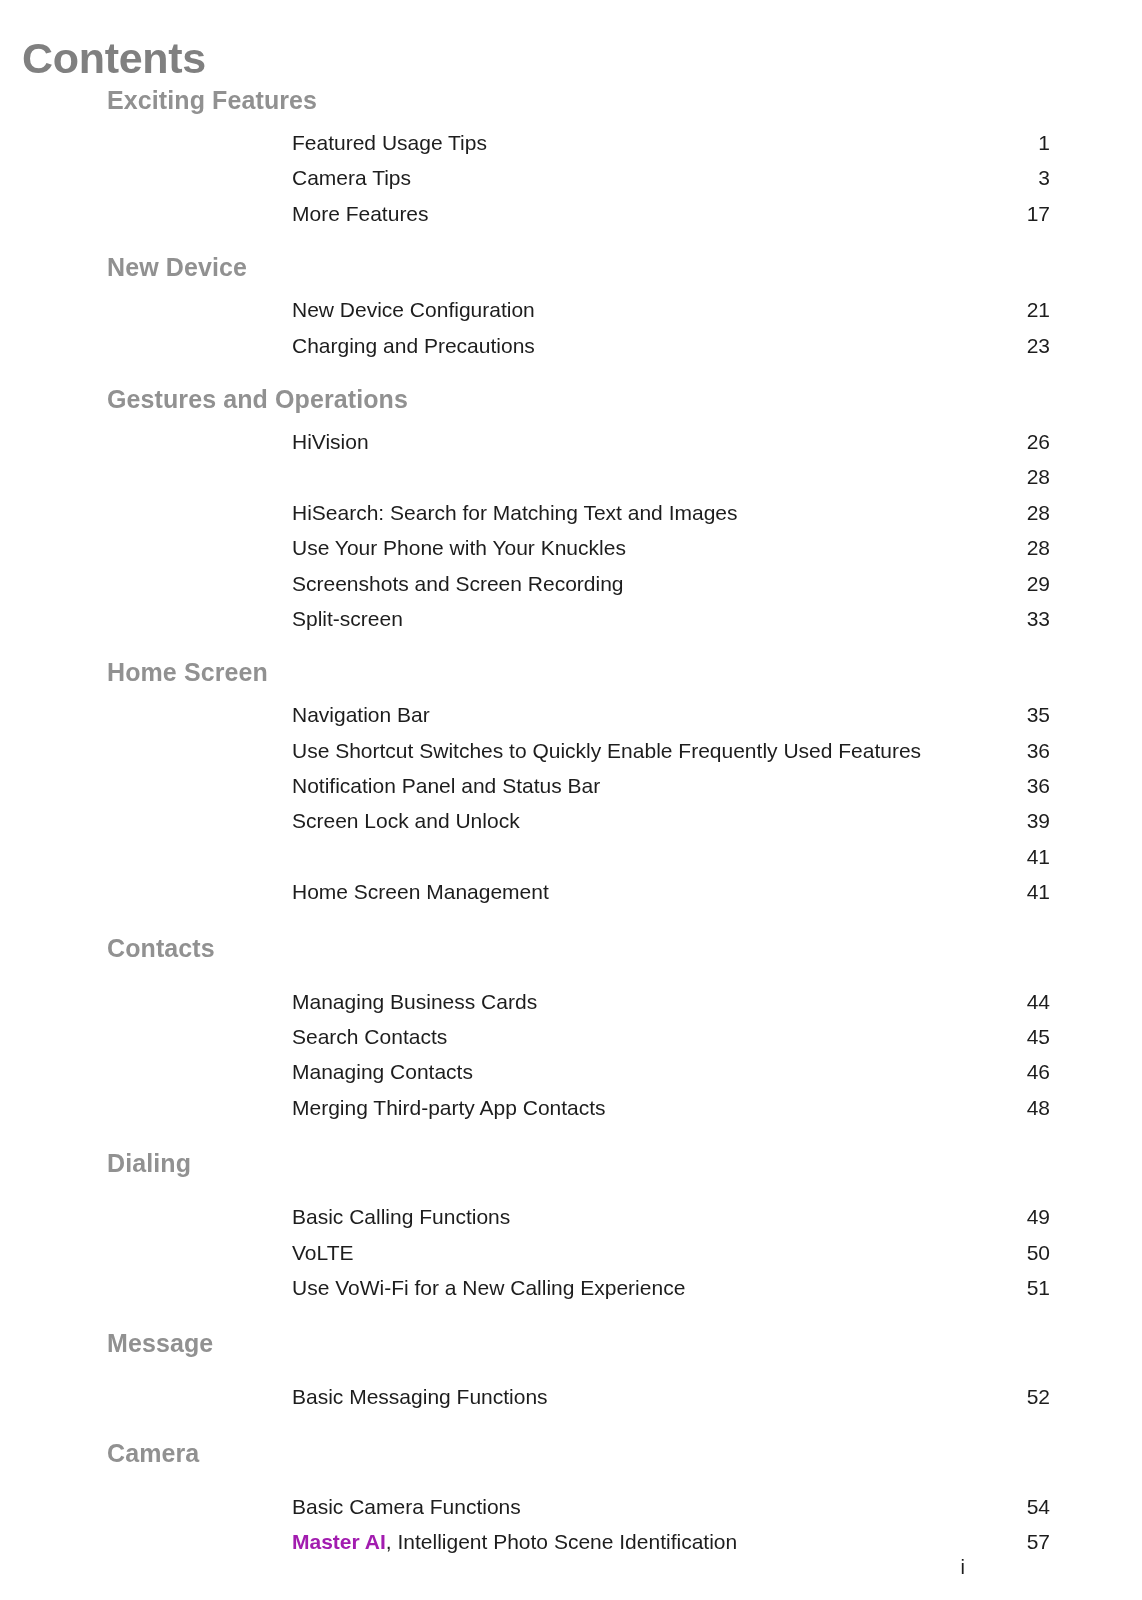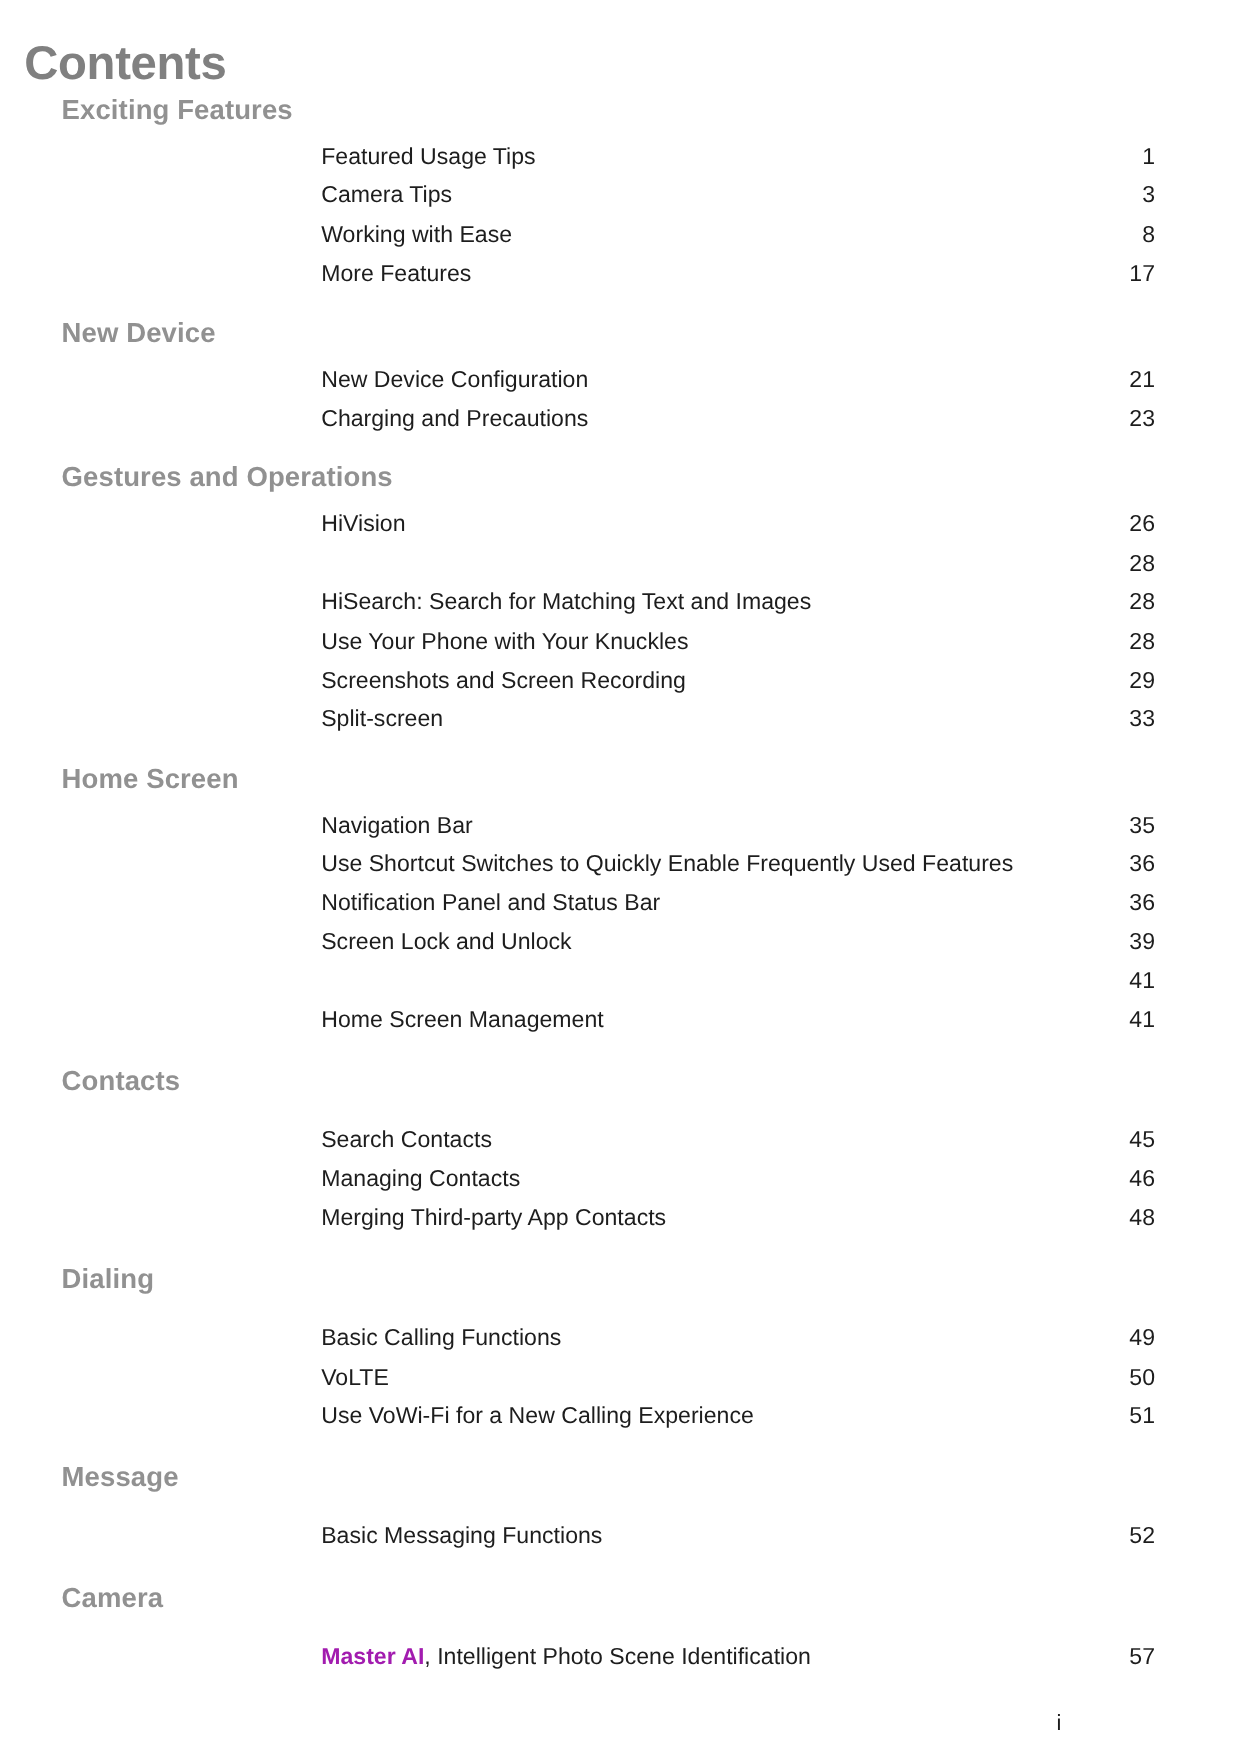--- a/index.html
+++ b/index.html
@@ -44,21 +44,21 @@
 
   .section {
     position: relative;
   }
 
   .section-heading {
     color: #919191;
     font-size: 25px;
     font-weight: bold;
     letter-spacing: 0.1px;
-    margin-left: 56px;
+    margin-left: 107px;
     line-height: 1.0;
     white-space: nowrap;
   }
 
   
   .section + .section {
     margin-top: 24px;
   }
   .section .entries {
     margin-top: 12px;
@@ -115,21 +115,20 @@
 <div class="page">
 
   <h1 class="doc-title">Contents</h1>
 
   <div class="toc" id="toc-root">
       <div class="section">
         <div class="section-heading">Exciting Features</div>
         <div class="entries">
           <div class="entry"><span class="entry-label">Featured Usage Tips</span><span class="entry-page">1</span></div>
           <div class="entry"><span class="entry-label">Camera Tips</span><span class="entry-page">3</span></div>
-          <div class="entry"><span class="entry-label">Working with Ease</span><span class="entry-page">8</span></div>
           <div class="entry"><span class="entry-label">More Features</span><span class="entry-page">17</span></div>
         </div>
       </div>
       <div class="section">
         <div class="section-heading">New Device</div>
         <div class="entries">
           <div class="entry"><span class="entry-label">New Device Configuration</span><span class="entry-page">21</span></div>
           <div class="entry"><span class="entry-label">Charging and Precautions</span><span class="entry-page">23</span></div>
         </div>
       </div>
@@ -151,20 +150,21 @@
           <div class="entry"><span class="entry-label">Use Shortcut Switches to Quickly Enable Frequently Used Features</span><span class="entry-page">36</span></div>
           <div class="entry"><span class="entry-label">Notification Panel and Status Bar</span><span class="entry-page">36</span></div>
           <div class="entry"><span class="entry-label">Screen Lock and Unlock</span><span class="entry-page">39</span></div>
           <div class="entry"><span class="entry-page">41</span></div>
           <div class="entry"><span class="entry-label">Home Screen Management</span><span class="entry-page">41</span></div>
         </div>
       </div>
       <div class="section wide-gap">
         <div class="section-heading">Contacts</div>
         <div class="entries">
+          <div class="entry"><span class="entry-label">Managing Business Cards</span><span class="entry-page">44</span></div>
           <div class="entry"><span class="entry-label">Search Contacts</span><span class="entry-page">45</span></div>
           <div class="entry"><span class="entry-label">Managing Contacts</span><span class="entry-page">46</span></div>
           <div class="entry"><span class="entry-label">Merging Third-party App Contacts</span><span class="entry-page">48</span></div>
         </div>
       </div>
       <div class="section wide-gap">
         <div class="section-heading">Dialing</div>
         <div class="entries">
           <div class="entry"><span class="entry-label">Basic Calling Functions</span><span class="entry-page">49</span></div>
           <div class="entry"><span class="entry-label">VoLTE</span><span class="entry-page">50</span></div>
@@ -173,20 +173,21 @@
       </div>
       <div class="section wide-gap">
         <div class="section-heading">Message</div>
         <div class="entries">
           <div class="entry"><span class="entry-label">Basic Messaging Functions</span><span class="entry-page">52</span></div>
         </div>
       </div>
       <div class="section wide-gap">
         <div class="section-heading">Camera</div>
         <div class="entries">
+          <div class="entry"><span class="entry-label">Basic Camera Functions</span><span class="entry-page">54</span></div>
           <div class="entry"><span class="entry-label"><span class="em">Master AI</span><span>, Intelligent Photo Scene Identification</span></span><span class="entry-page">57</span></div>
         </div>
       </div>
     </div>
 
   <div class="folio">i</div>
 
 </div>
 
 </body></html>

